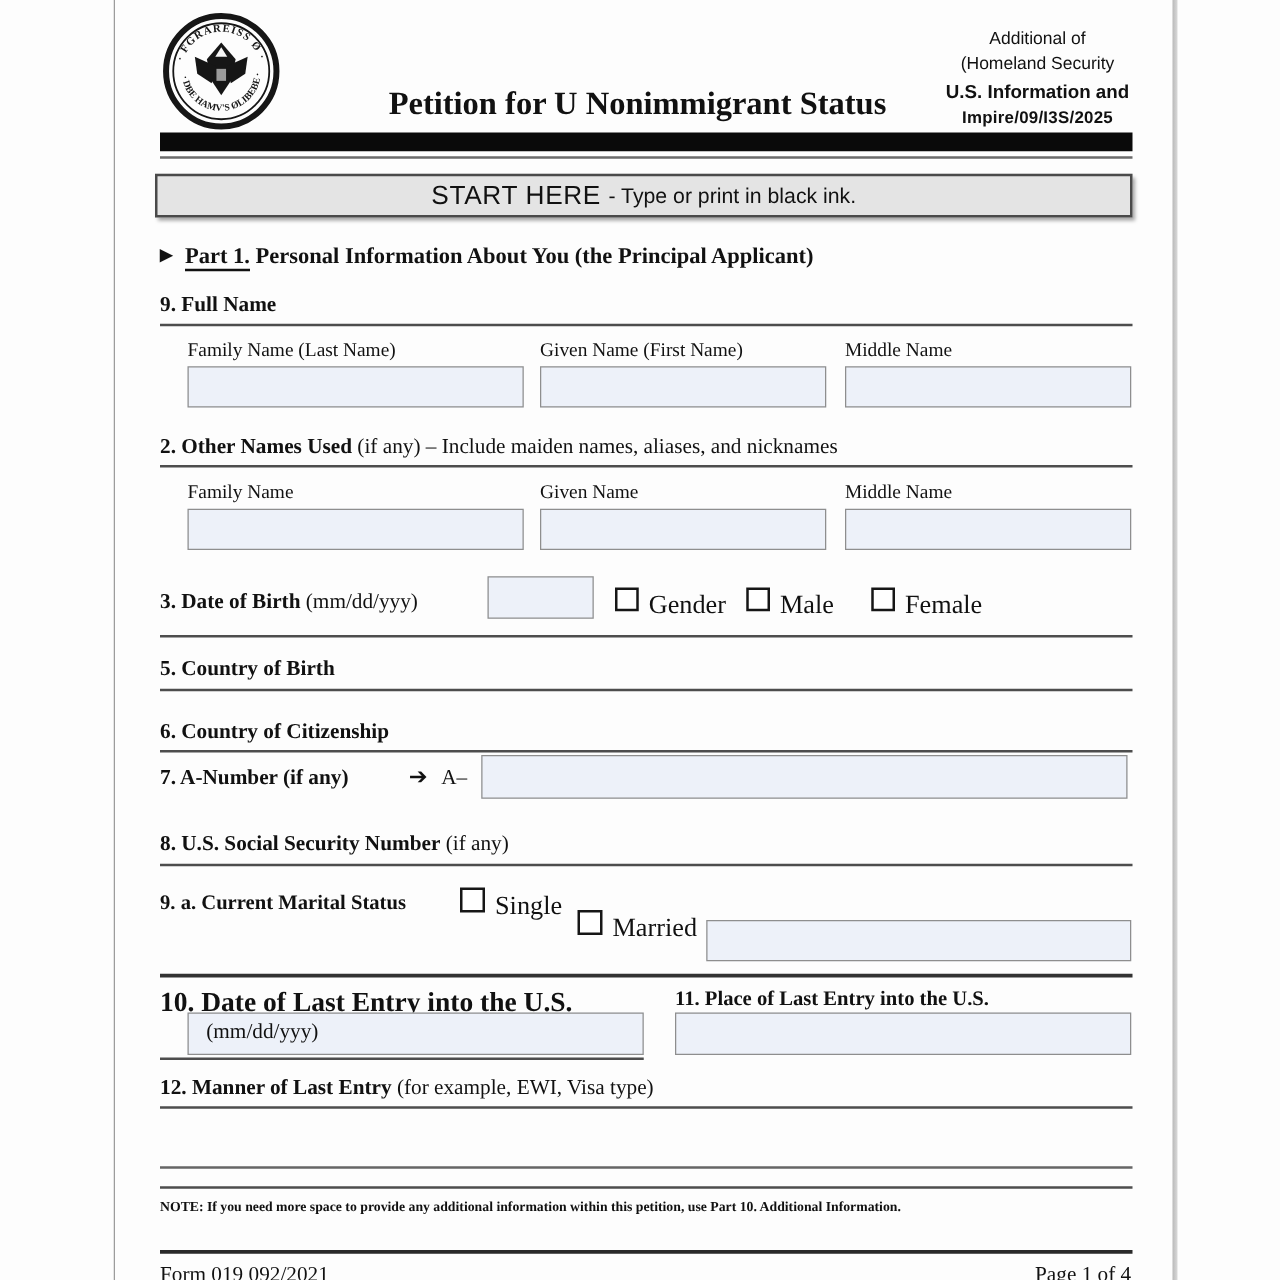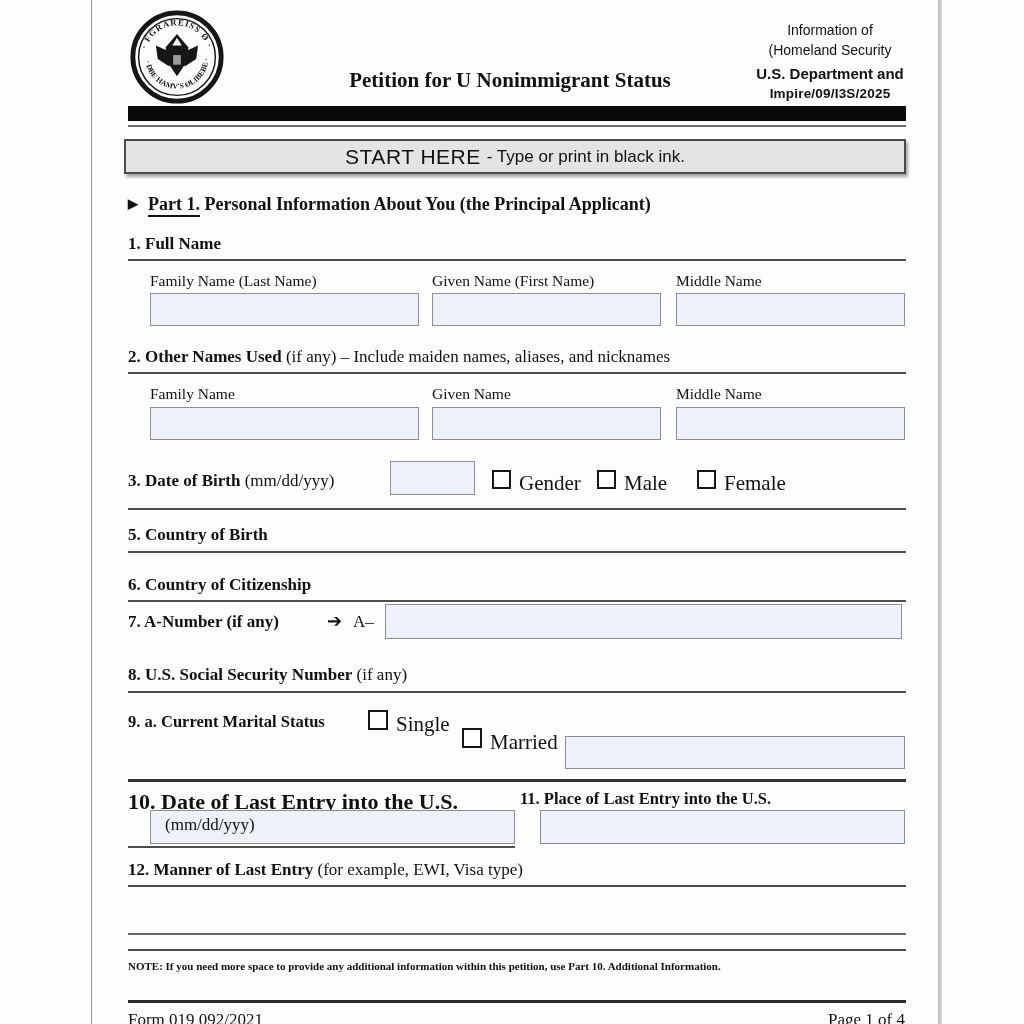--- a/index.html
+++ b/index.html
@@ -11,21 +11,21 @@
   }
   .abs { position:absolute; }
   .vrule-left  { left:91px; top:0; width:1px; height:1024px; background:#9c9c9c; }
   .vrule-right { left:938px; top:0; width:4px; height:1024px;
                  background:linear-gradient(to right,#b9b9b9,#d9d9d9); }
   .serif  { font-family:"Liberation Serif", serif; }
   .hline { background:#4d4d4d; }
   .title-num   { left:300px; top:14px; width:420px; text-align:center;
                  font-size:31px; font-weight:bold; }
   .title-name  { left:250px; top:68px; width:520px; text-align:center;
-                 font-size:21px; font-weight:bold; }
+                 font-size:26px; font-weight:bold; }
   .hdr-right { left:735px; top:20px; width:190px; text-align:center; line-height:20px;
                font-family:"Liberation Sans", sans-serif; font-size:14px; }
   .hdr-right .bold-line { font-weight:bold; font-size:15px; margin-top:4px; }
   .hdr-right .exp-line  { font-size:13.5px; font-weight:bold; letter-spacing:.2px; }
   .blackbar { left:128px; top:106px; width:778px; height:15px; background:#0a0a0a; }
   .barline  { left:128px; top:125px; width:778px; height:2px; background:#6a6a6a; }
   .start-box {
     left:124px; top:139px; width:782px; height:35px;
     background:#e4e4e4; border:2px solid #4a4a4a;
     box-shadow:2px 3px 3px rgba(0,0,0,.35);
@@ -78,39 +78,39 @@
       <polygon points="28,38 46,46 42,60 30,52" fill="#161616"></polygon>
       <polygon points="72,38 54,46 58,60 70,52" fill="#161616"></polygon>
       <polygon points="50,30 55,38 45,38" fill="#f5f5f5"></polygon>
       <rect x="46" y="48" width="8" height="10" fill="#f5f5f5" opacity="0.6"></rect>
     </g>
   </svg>
 
   <div class="abs title-name serif">Petition for U Nonimmigrant Status</div>
 
   <div class="abs hdr-right">
-    <div>Information of</div>
+    <div>Additional of</div>
     <div>(Homeland Security</div>
-    <div class="bold-line">U.S. Department and</div>
+    <div class="bold-line">U.S. Information and</div>
     <div class="exp-line">Impire/09/I3S/2025</div>
   </div>
 
   <div class="abs blackbar"></div>
   <div class="abs barline"></div>
 
   <div class="abs start-box">
     <span class="big">START HERE</span>
     <span class="small">- Type or print in black ink.</span>
   </div>
 
   <div class="abs part1">
     <span class="tri">▶</span><span class="u">Part 1.</span><span> Personal Information About You (the Principal Applicant)</span>
   </div>
 
-  <div class="abs fld-h" style="left:128px; top:234px;">1. Full Name</div>
+  <div class="abs fld-h" style="left:128px; top:234px;">9. Full Name</div>
   <div class="abs hline" style="left:128px; top:259px; width:778px; height:2px;"></div>
   <div class="abs col-lab" style="left:150px; top:272px;">Family Name (Last Name)</div>
   <div class="abs col-lab" style="left:432px; top:272px;">Given Name (First Name)</div>
   <div class="abs col-lab" style="left:676px; top:272px;">Middle Name</div>
   <div class="input" style="left:150px; top:293px; width:269px;"></div>
   <div class="input" style="left:432px; top:293px; width:229px;"></div>
   <div class="input" style="left:676px; top:293px; width:229px;"></div>
 
   <div class="abs fld-h" style="left:128px; top:347px;text-align:right;">
     <span>2. Other Names Used</span><span class="reg"> (if any) – Include maiden names, aliases, and nicknames</span>
@@ -153,21 +153,21 @@
 
   <div class="abs fld-h" style="left:128px; top:712px; font-size:16.5px;">9. a. Current Marital Status</div>
   <div class="cb" style="left:368px; top:710px; width:20px; height:20px;"></div>
   <div class="cb-lab" style="left:396px; top:712px;">Single</div>
   <div class="cb" style="left:462px; top:728px; width:20px; height:20px;"></div>
   <div class="cb-lab" style="left:490px; top:730px;">Married</div>
   <div class="input" style="left:565px; top:736px; width:340px;"></div>
   <div class="abs" style="left:128px; top:779px; width:778px; height:3px; background:#333;"></div>
 
   <div class="abs fld-h" style="left:128px; top:789px; width:395px; font-size:22px;">10. Date of Last Entry into the U.S.</div>
-  <div class="abs fld-h" style="left:520px; top:789px; width:370px; font-size:16.5px;">11. Place of Last Entry into the U.S.</div>
+  <div class="abs fld-h" style="left:540px; top:789px; width:370px; font-size:16.5px;">11. Place of Last Entry into the U.S.</div>
   <div class="input" style="left:150px; top:810px; width:365px; height:34px;">
     <span class="serif" style="font-size:17px; color:#111; position:absolute; left:14px; top:4px;">(mm/dd/yyy)</span>
   </div>
   <div class="abs hline" style="left:128px; top:846px; width:387px; height:2px;"></div>
   <div class="input" style="left:540px; top:810px; width:365px; height:34px;"></div>
 
   <div class="abs fld-h" style="left:128px; top:860px;">
     <span>12. Manner of Last Entry</span><span class="reg"> (for example, EWI, Visa type)</span>
   </div>
   <div class="abs hline" style="left:128px; top:885px; width:778px; height:2px;"></div>

